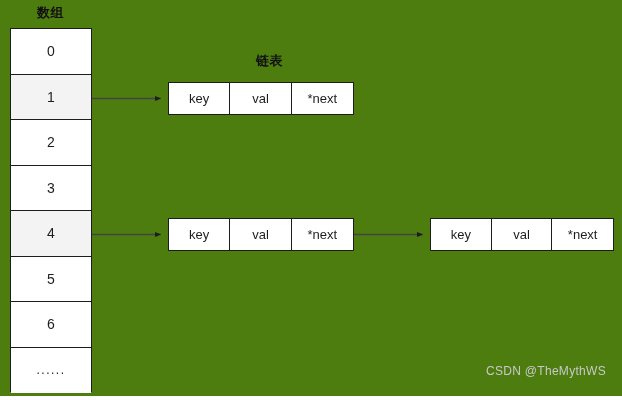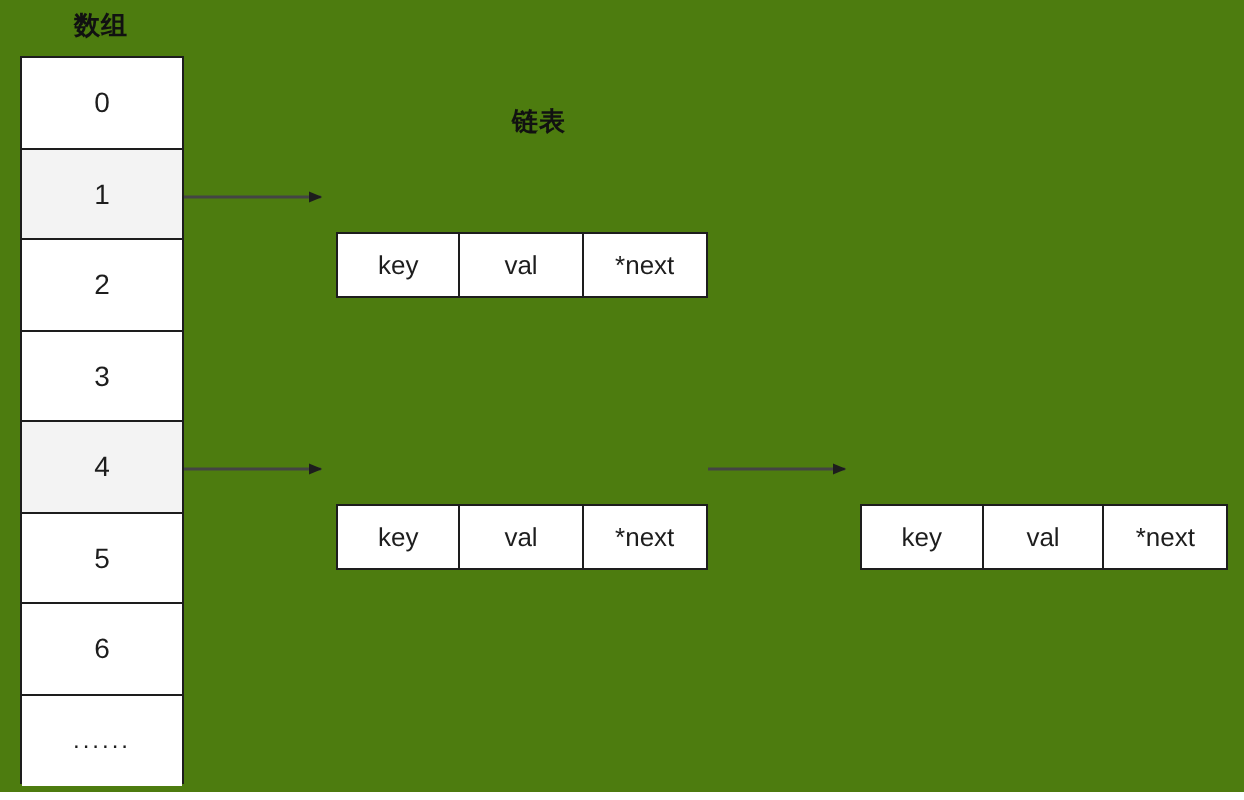--- a/index.html
+++ b/index.html
@@ -59,21 +59,20 @@
   }
 
   
   .node {
     position: absolute;
     display: flex;
     box-sizing: border-box;
     border: 1.6px solid #1d1d1d;
     background: #ffffff;
     height: 33px;
-    margin-top: 34px;
   }
   .node-cell {
     box-sizing: border-box;
     display: flex;
     align-items: center;
     justify-content: center;
     font-size: 13px;
     color: #1d1d1d;
     border-right: 1.5px solid #1d1d1d;
     white-space: nowrap;
@@ -168,14 +167,15 @@
       </marker>
     </defs>
 
     <line x1="92" y1="98.5" x2="160.5" y2="98.5" stroke="#444" stroke-width="1.5" marker-end="url(#arrowhead)"></line>
 
     <line x1="92" y1="234.5" x2="160.5" y2="234.5" stroke="#444" stroke-width="1.5" marker-end="url(#arrowhead)"></line>
 
     <line x1="354" y1="234.5" x2="422.5" y2="234.5" stroke="#444" stroke-width="1.5" marker-end="url(#arrowhead)"></line>
   </svg>
 
+  <div id="watermark">CSDN @TheMythWS</div>
 
 </div>
 
 </body></html>

